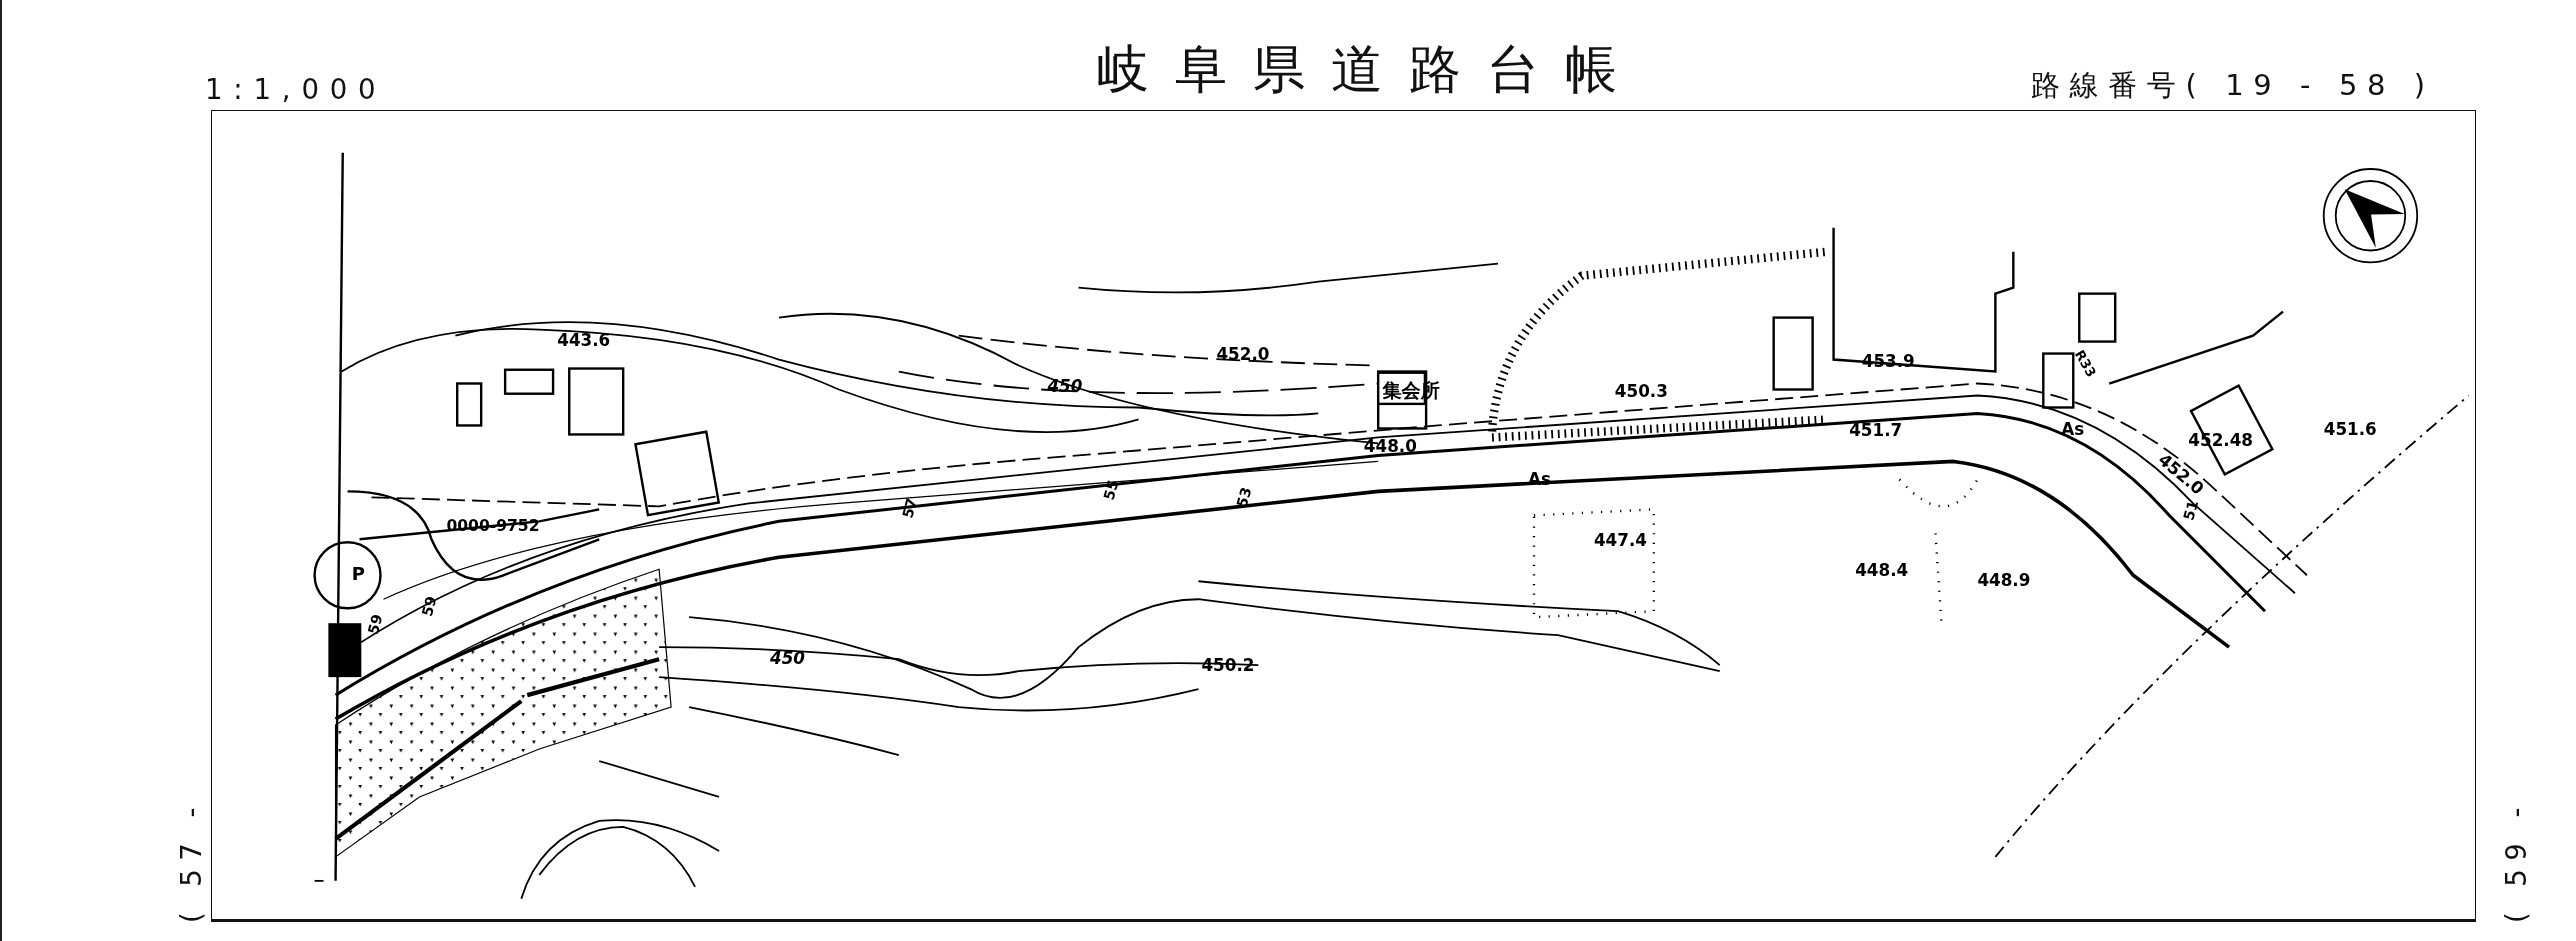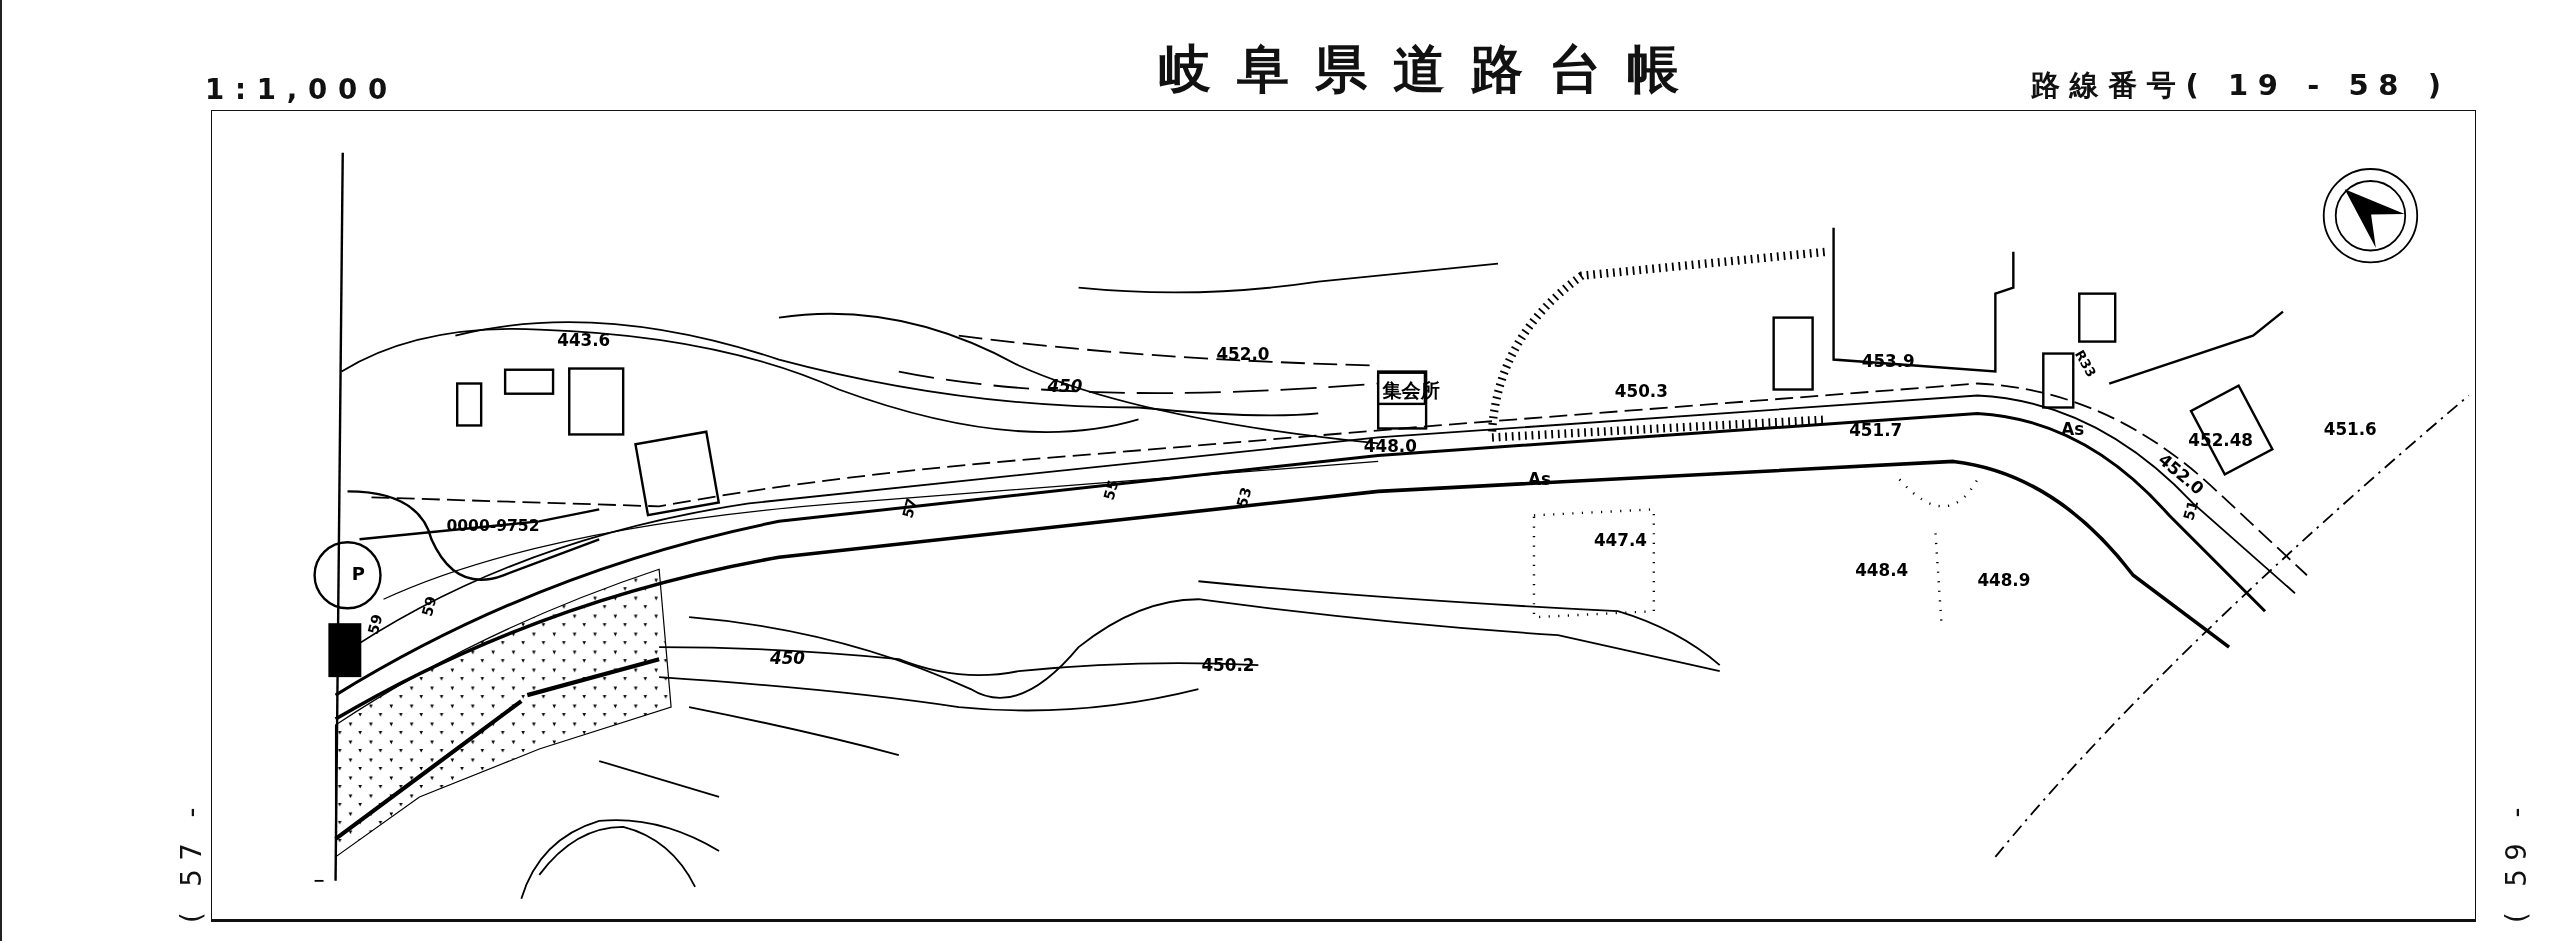--- a/index.html
+++ b/index.html
@@ -1,21 +1,21 @@
 <!DOCTYPE html>
 <html style="font-size:9.6px"><head>
 <meta charset="utf-8">
 <style>
   html, body { margin: 0; padding: 0; background: #ffffff; }
   body { width: 2576px; height: 942px; position: relative; overflow: hidden;
          font-family: "DejaVu Sans", sans-serif; color: #000; }
   .page-edge { position: absolute; left: 0; top: 0; width: 1.8px; height: 942px; background: #222; }
-  .hdr { position: absolute; color: #111; font-family: "DejaVu Sans", sans-serif; font-weight: 700; }
+  .hdr { position: absolute; color: #111; font-family: "DejaVu Sans", sans-serif; font-weight: 400; }
   .scale { left: 205px; top: 73px; font-size: 27.6px; letter-spacing: 10.8px; }
-  .title { left: 1159px; top: 35px; font-size: 52px; letter-spacing: 26px; }
+  .title { left: 1097px; top: 35px; font-size: 52px; letter-spacing: 26px; }
   .route { left: 2015px; top: 66px; font-size: 29px; letter-spacing: 9.6px; margin-left: 16px; }
   .side { position: absolute; font-size: 27.6px; letter-spacing: 8.4px; color: #111;
           transform-origin: left top; transform: rotate(-90deg); white-space: nowrap; }
   .side-left { left: 175px; top: 923px; }
   .side-right { left: 2500px; top: 923px; }
   .frame { position: absolute; left: 211px; top: 110px; width: 2265px; height: 812px;
            border-top: 1.8px solid #111; border-left: 1.8px solid #111; border-right: 1.8px solid #111;
            border-bottom: 3px solid #111; box-sizing: border-box; }
   svg.map { position: absolute; left: 0; top: 0; }
   .lbl { font-family: "DejaVu Sans", sans-serif; font-weight: bold; fill: #000; }

